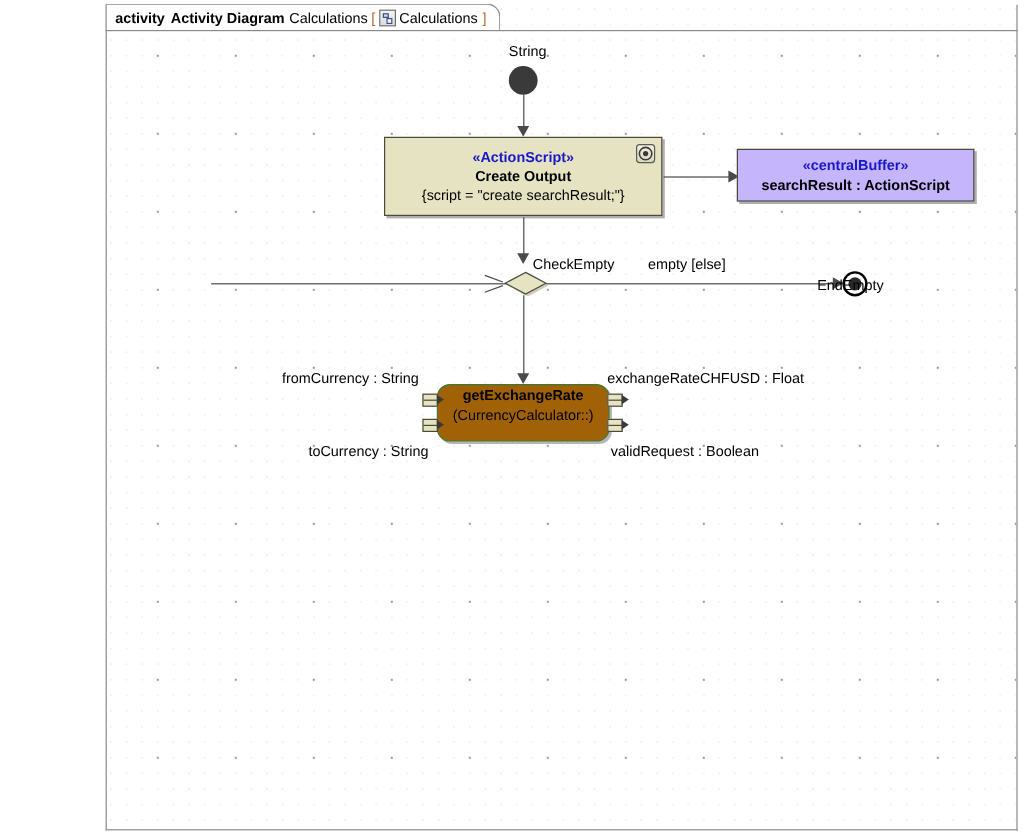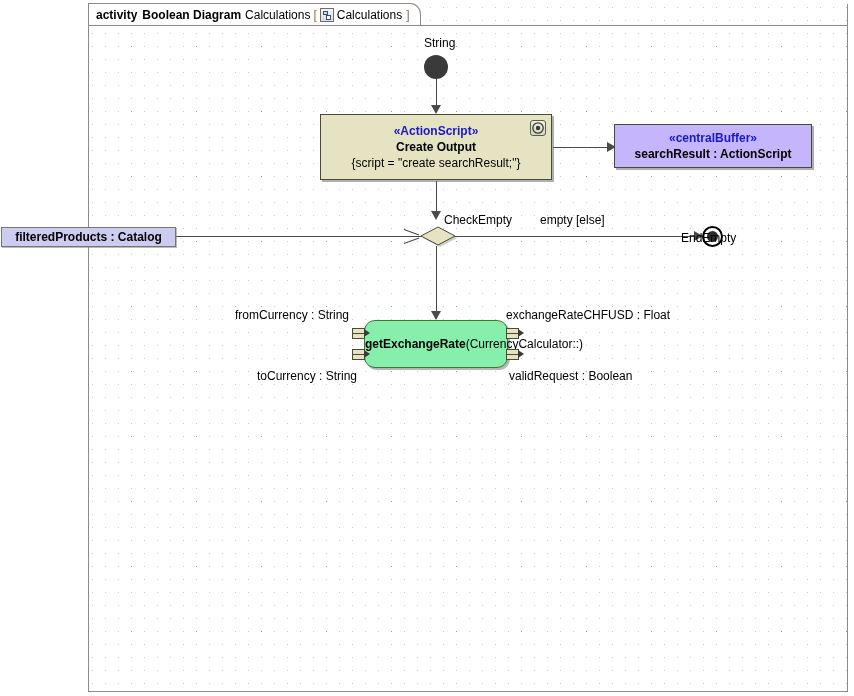--- a/index.html
+++ b/index.html
@@ -176,27 +176,28 @@
     background: #c4b5fd;
     border: 1px solid #4a4a3a;
     box-shadow: 2px 2px 0 rgba(110,110,110,0.55);
     display: flex;
     flex-direction: column;
     align-items: center;
     justify-content: center;
   }
 
   .call-node {
-    background: #86efac;
+    background: #a16207;
     border: 1px solid #3c7a34;
     border-radius: 11px;
     box-shadow: 2px 2px 0 rgba(110,110,110,0.5);
     display: flex;
+    flex-direction: column;
     align-items: center;
-    justify-content: space-between;
+    justify-content: flex-start;
   }
   .call-name {
     color: #000000;
     font-size: 12px;
     font-weight: bold;
     line-height: 17px;
   }
   .call-sub {
     color: #000000;
     font-size: 12px;
@@ -316,21 +317,21 @@
 <body>
 
 <div id="canvas">
 
   <div id="frame"></div>
   <div id="frame-top-line"></div>
   <div id="grid"></div>
 
   <div id="title-tab">
     <span class="tab-kw">activity</span>
-    <span class="tab-kw" style="margin-left:5px;">Boolean Diagram</span>
+    <span class="tab-kw" style="margin-left:5px;">Activity Diagram</span>
     <span class="tab-name">Calculations</span>
     <span class="tab-brk">[</span>
     <span class="tab-icon"></span>
     <span class="tab-link">Calculations</span>
     <span class="tab-brk" style="margin-left:4px;">]</span>
   </div>
 
   <div class="label" style="left:424px; top:36px;">String</div>
   <div class="initial-node" style="left:424px; top:55px;"></div>
 
@@ -400,17 +401,14 @@
   <div class="pin-arrow" style="left:518px; top:329px;"></div>
 
   <div class="pin" style="left:506px; top:349px;"></div>
   <div class="pin-arrow" style="left:518px; top:350px;"></div>
 
   <div class="label" style="left:235px; top:308px;">fromCurrency : String</div>
   <div class="label" style="left:257px; top:369px;">toCurrency : String</div>
   <div class="label" style="left:506px; top:308px;">exchangeRateCHFUSD : Float</div>
   <div class="label" style="left:509px; top:369px;">validRequest : Boolean</div>
 
-  <div class="node object-node" style="left:1px; top:227px; width:175px; height:20px;">
-    <span class="object-label">filteredProducts : Catalog</span>
-  </div>
 
 </div>
 
 </body></html>

